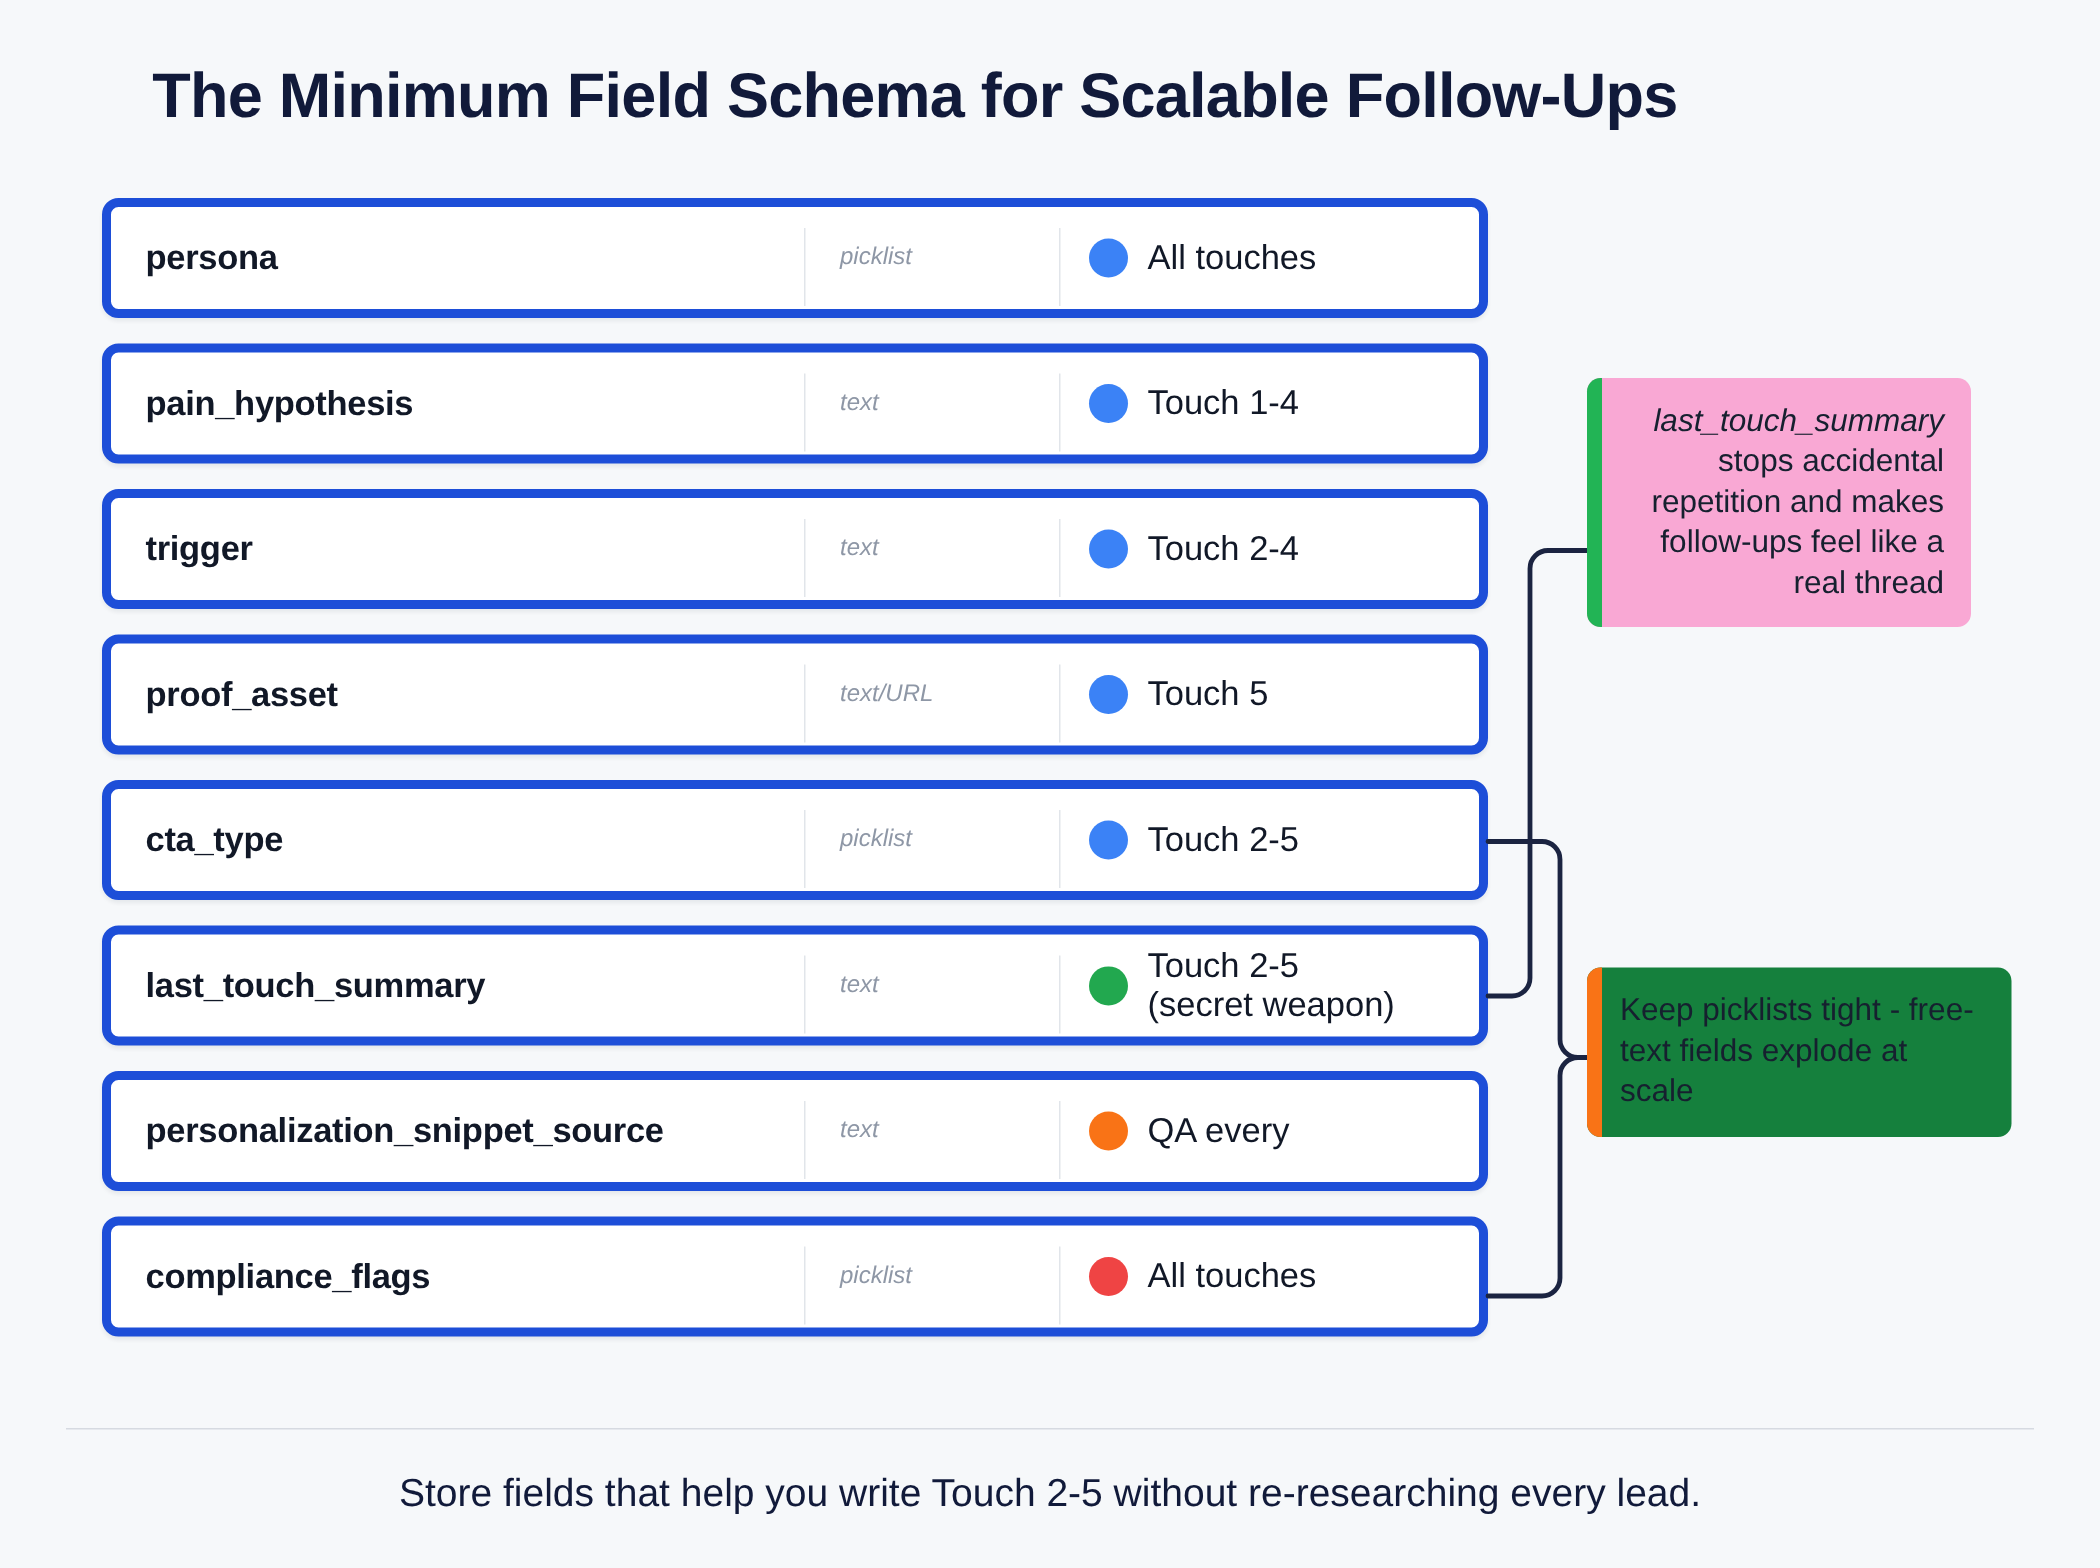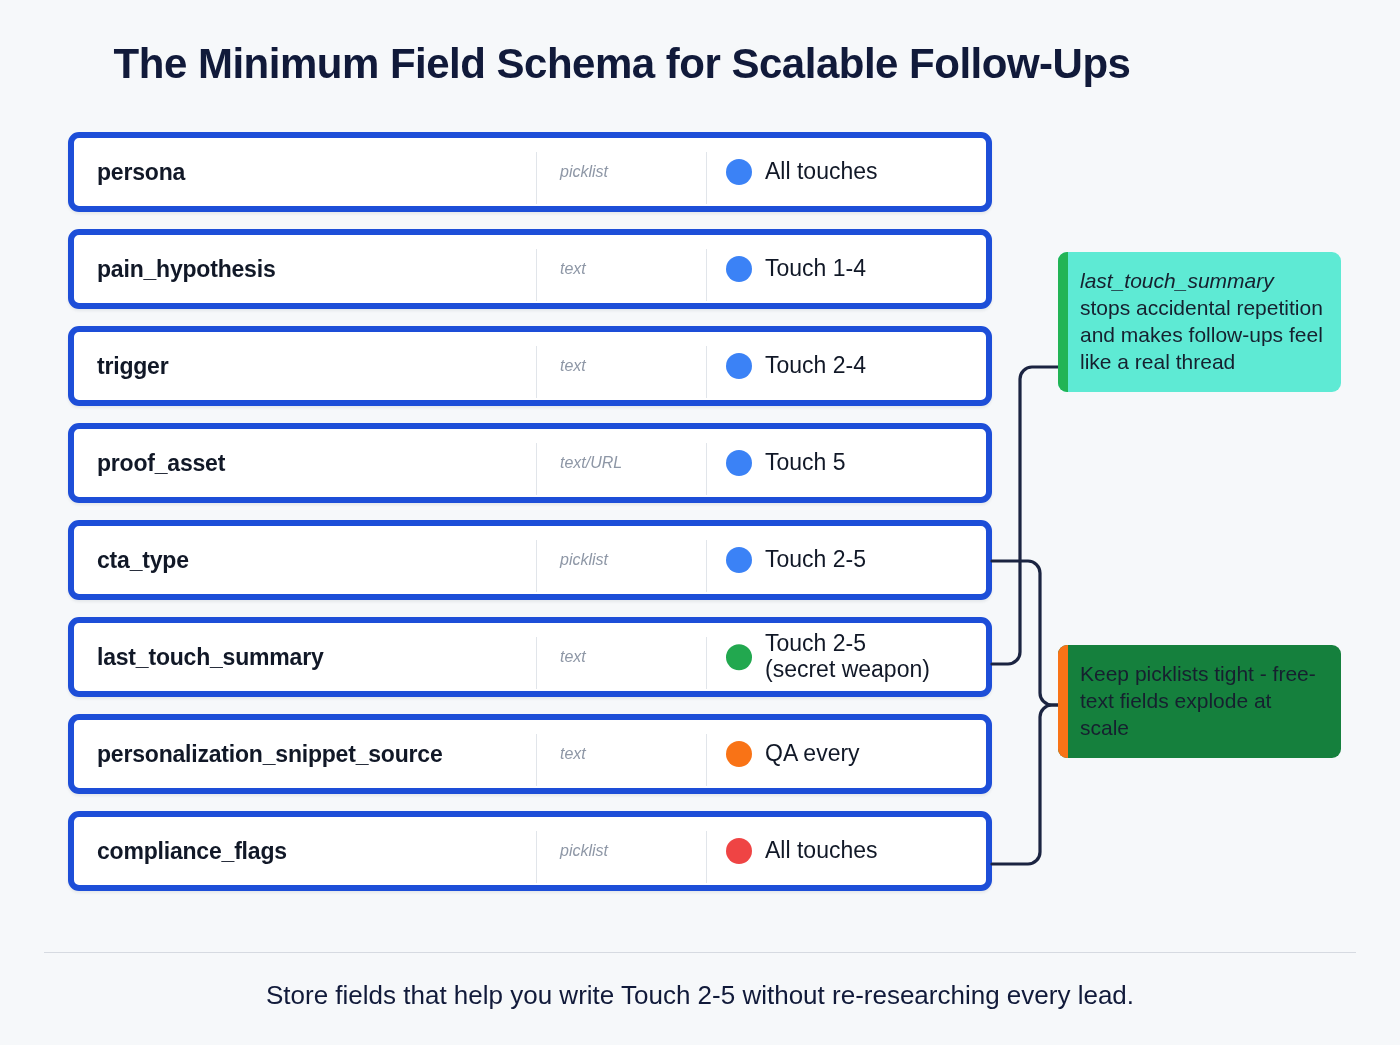--- a/index.html
+++ b/index.html
@@ -26,21 +26,20 @@
     position: absolute;
     left: 0;
     top: 40px;
     width: 1220px;
     text-align: center;
     font-size: 42px;
     font-weight: bold;
     letter-spacing: -0.5px;
     color: #111a3a;
     white-space: nowrap;
-    padding-left: 12px;
   }
 
   
   .rows {
     position: absolute;
     left: 68px;
     top: 132px;
     width: 924px;
   }
   .row {
@@ -125,22 +124,23 @@
     bottom: 0;
     width: 10px;
     border-radius: 9px 0 0 9px;
   }
   .callout .em {
     font-style: italic;
   }
   #callout-green {
     left: 1058px;
     top: 252px;
-    width: 283px;
-    background: #5eead4;
+    width: 256px;
+    background: #f9a8d4;
+    text-align: right;
   }
   #callout-green .bar { background: #22b455; }
   #callout-orange {
     left: 1058px;
     top: 645px;
     width: 283px;
     background: #15803d;
   }
   #callout-orange .bar { background: #f97316; }
 

